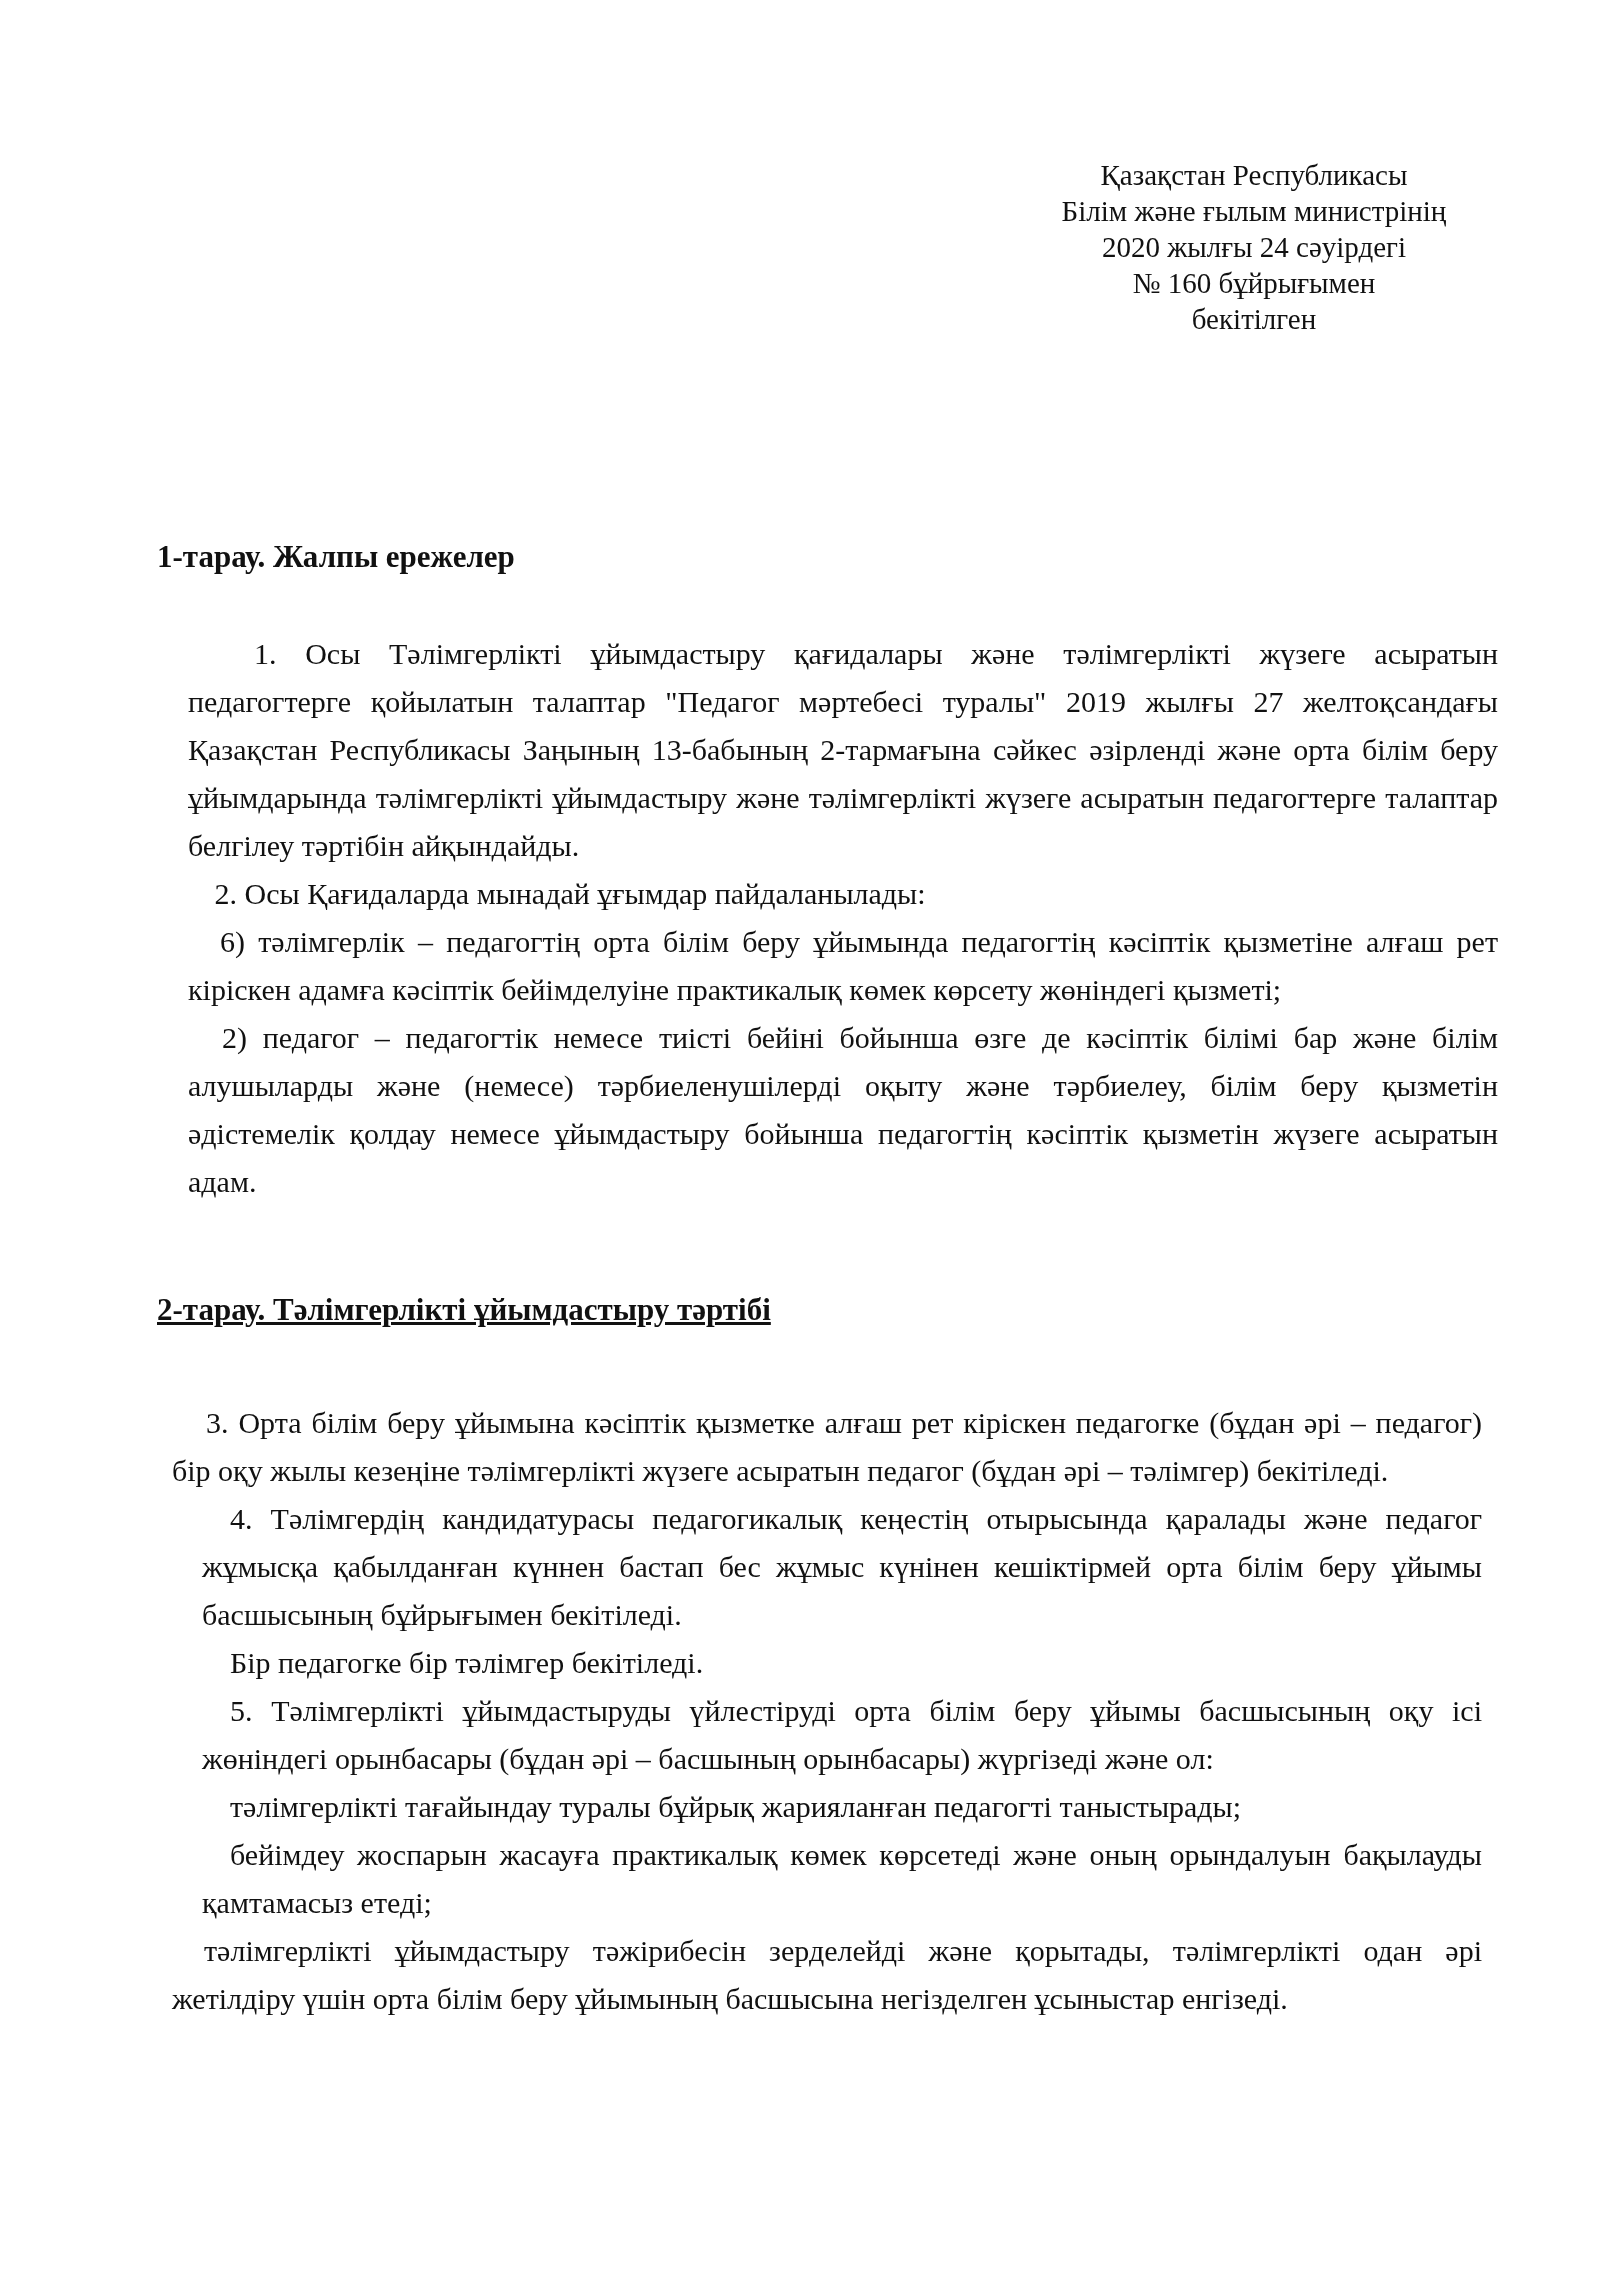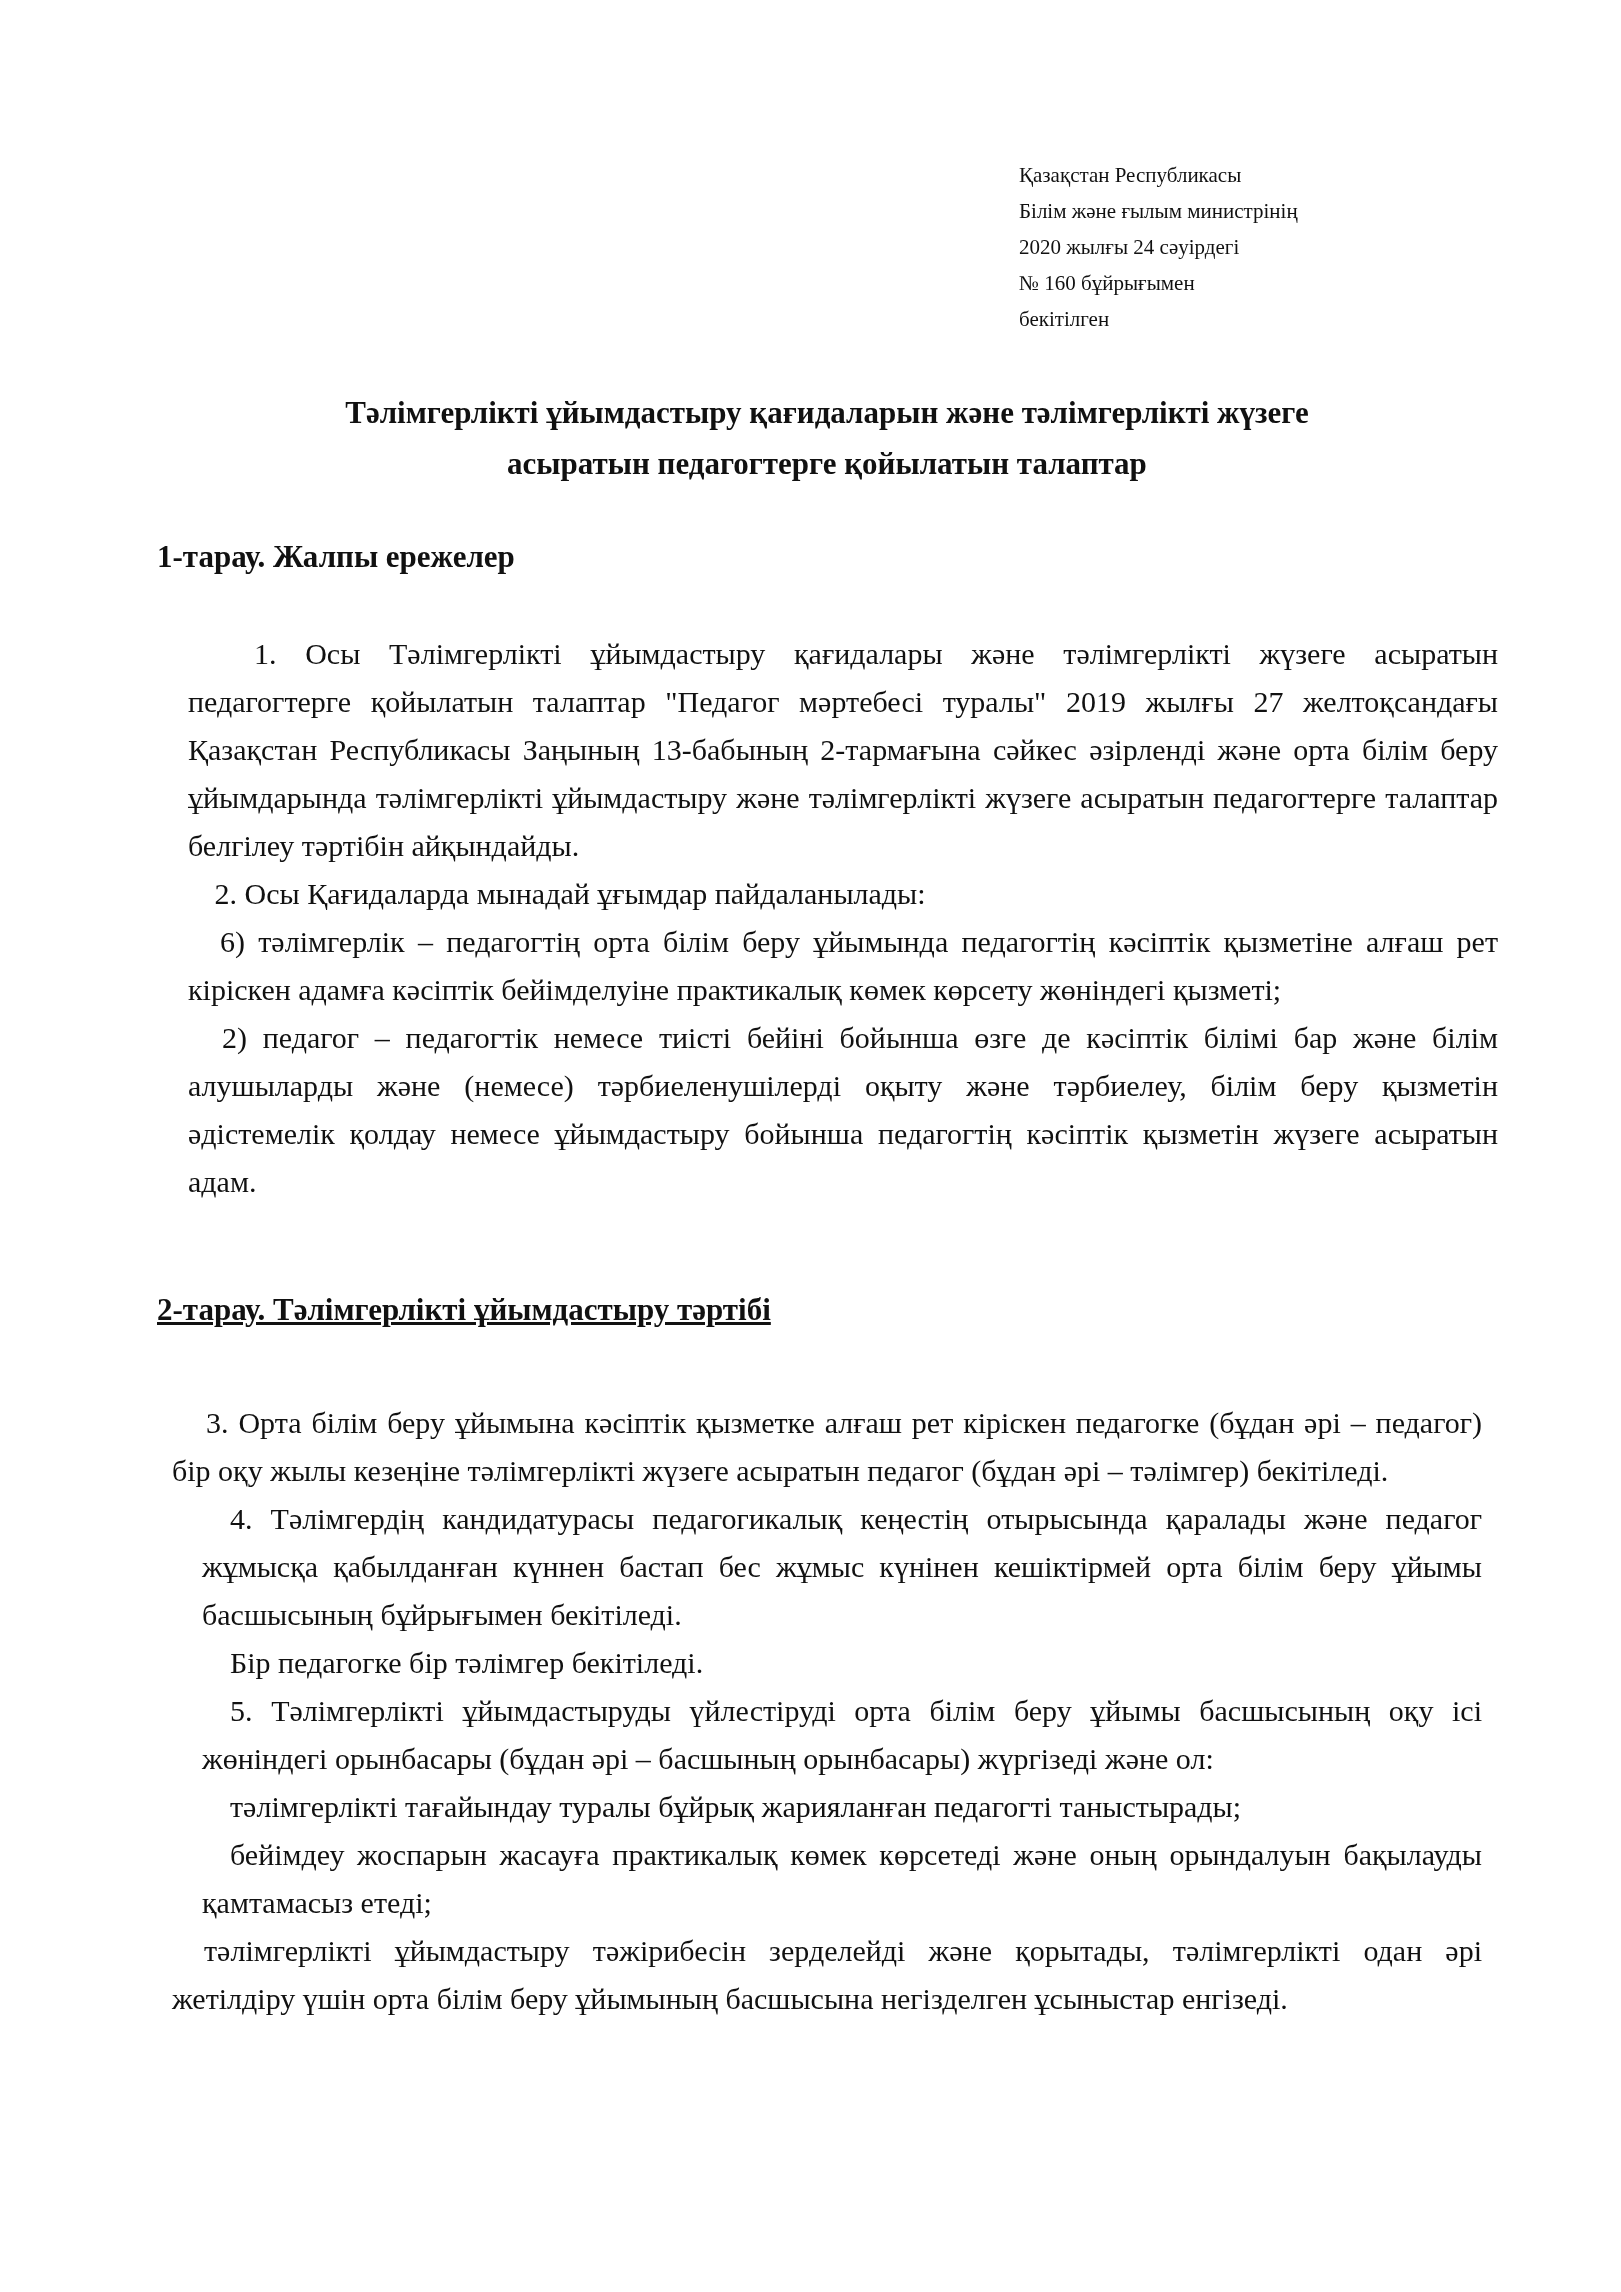--- a/index.html
+++ b/index.html
@@ -1,20 +1,20 @@
 <!DOCTYPE html>
 <html><head>
 <meta charset="utf-8">
 <style>
   html, body { margin:0; padding:0; background:#ffffff; }
   body { width:1621px; height:2293px; position:relative; overflow:hidden;
          font-family:"Liberation Serif", "DejaVu Serif", serif; color:#111111; }
   .page { position:absolute; left:0; top:0; width:1621px; height:2293px; background:#fff; }
-  .approval { position:absolute; left:1019px; top:157px; width:470px; text-align:left;
-              font-size:21px; line-height:36px; }
+  .approval { position:absolute; left:1019px; top:157px; width:470px; text-align:center;
+              font-size:29px; line-height:36px; }
   .approval div { white-space:nowrap; }
   .doc-title { position:absolute; left:172px; top:387px; width:1310px; text-align:center;
                font-weight:bold; font-size:31px; line-height:51px; }
   .section-heading { position:absolute; left:157px; font-weight:bold; font-size:31px; line-height:39px; white-space:nowrap; }
   .body { position:absolute; left:172px; width:1310px; font-size:30px; line-height:48px; }
   .para { text-align:justify; text-indent:0; margin:0; }
   .para.indent1 { text-indent:66px; }
   .para.indent2 { text-indent:26.5px; }
   .para.indent3 { text-indent:32px; }
   .para.indent4 { text-indent:34px; }
@@ -26,24 +26,20 @@
 <div class="page">
 
   <div class="approval">
     <div>Қазақстан Республикасы</div>
     <div>Білім және ғылым министрінің</div>
     <div>2020 жылғы 24 сәуірдегі</div>
     <div>№ 160 бұйрығымен</div>
     <div>бекітілген</div>
   </div>
 
-  <div class="doc-title">
-    <div>Тәлімгерлікті ұйымдастыру қағидаларын және тәлімгерлікті жүзеге</div>
-    <div>асыратын педагогтерге қойылатын талаптар</div>
-  </div>
 
   <div class="section-heading" style="top:537px;">1-тарау. Жалпы ережелер</div>
 
   <div class="body" style="top:630px;margin-left:16px;">
     <p class="para indent1">1. Осы Тәлімгерлікті ұйымдастыру қағидалары және тәлімгерлікті жүзеге асыратын педагогтерге қойылатын талаптар "Педагог мәртебесі туралы" 2019 жылғы 27 желтоқсандағы Қазақстан Республикасы Заңының 13-бабының 2-тармағына сәйкес әзірленді және орта білім беру ұйымдарында тәлімгерлікті ұйымдастыру және тәлімгерлікті жүзеге асыратын педагогтерге талаптар белгілеу тәртібін айқындайды.</p>
     <p class="para indent2">2. Осы Қағидаларда мынадай ұғымдар пайдаланылады:</p>
     <p class="para indent3">6) тәлімгерлік – педагогтің орта білім беру ұйымында педагогтің кәсіптік қызметіне алғаш рет кірiскен адамға кәсіптік бейімделуіне практикалық көмек көрсету жөніндегі қызметі;</p>
     <p class="para indent4">2) педагог – педагогтік немесе тиісті бейіні бойынша өзге де кәсіптік білімі бар және білім алушыларды және (немесе) тәрбиеленушілерді оқыту және тәрбиелеу, білім беру қызметін әдістемелік қолдау немесе ұйымдастыру бойынша педагогтің кәсіптік қызметін жүзеге асыратын адам.</p>
   </div>
 

